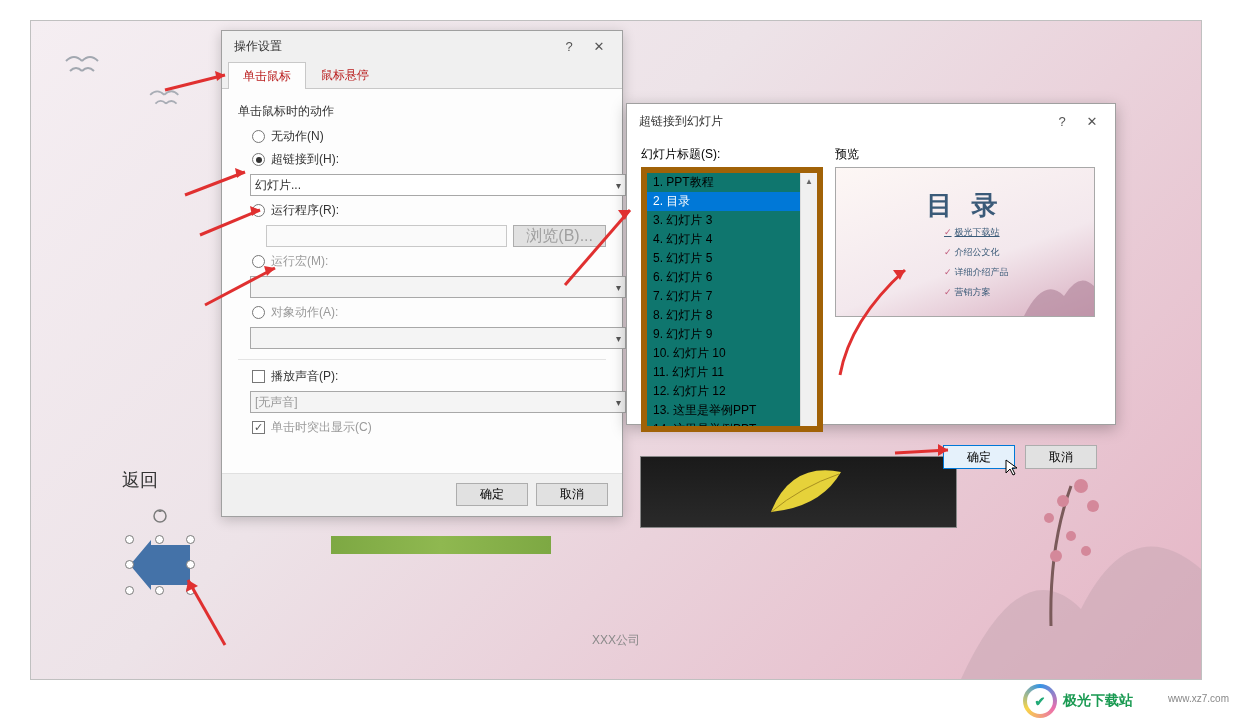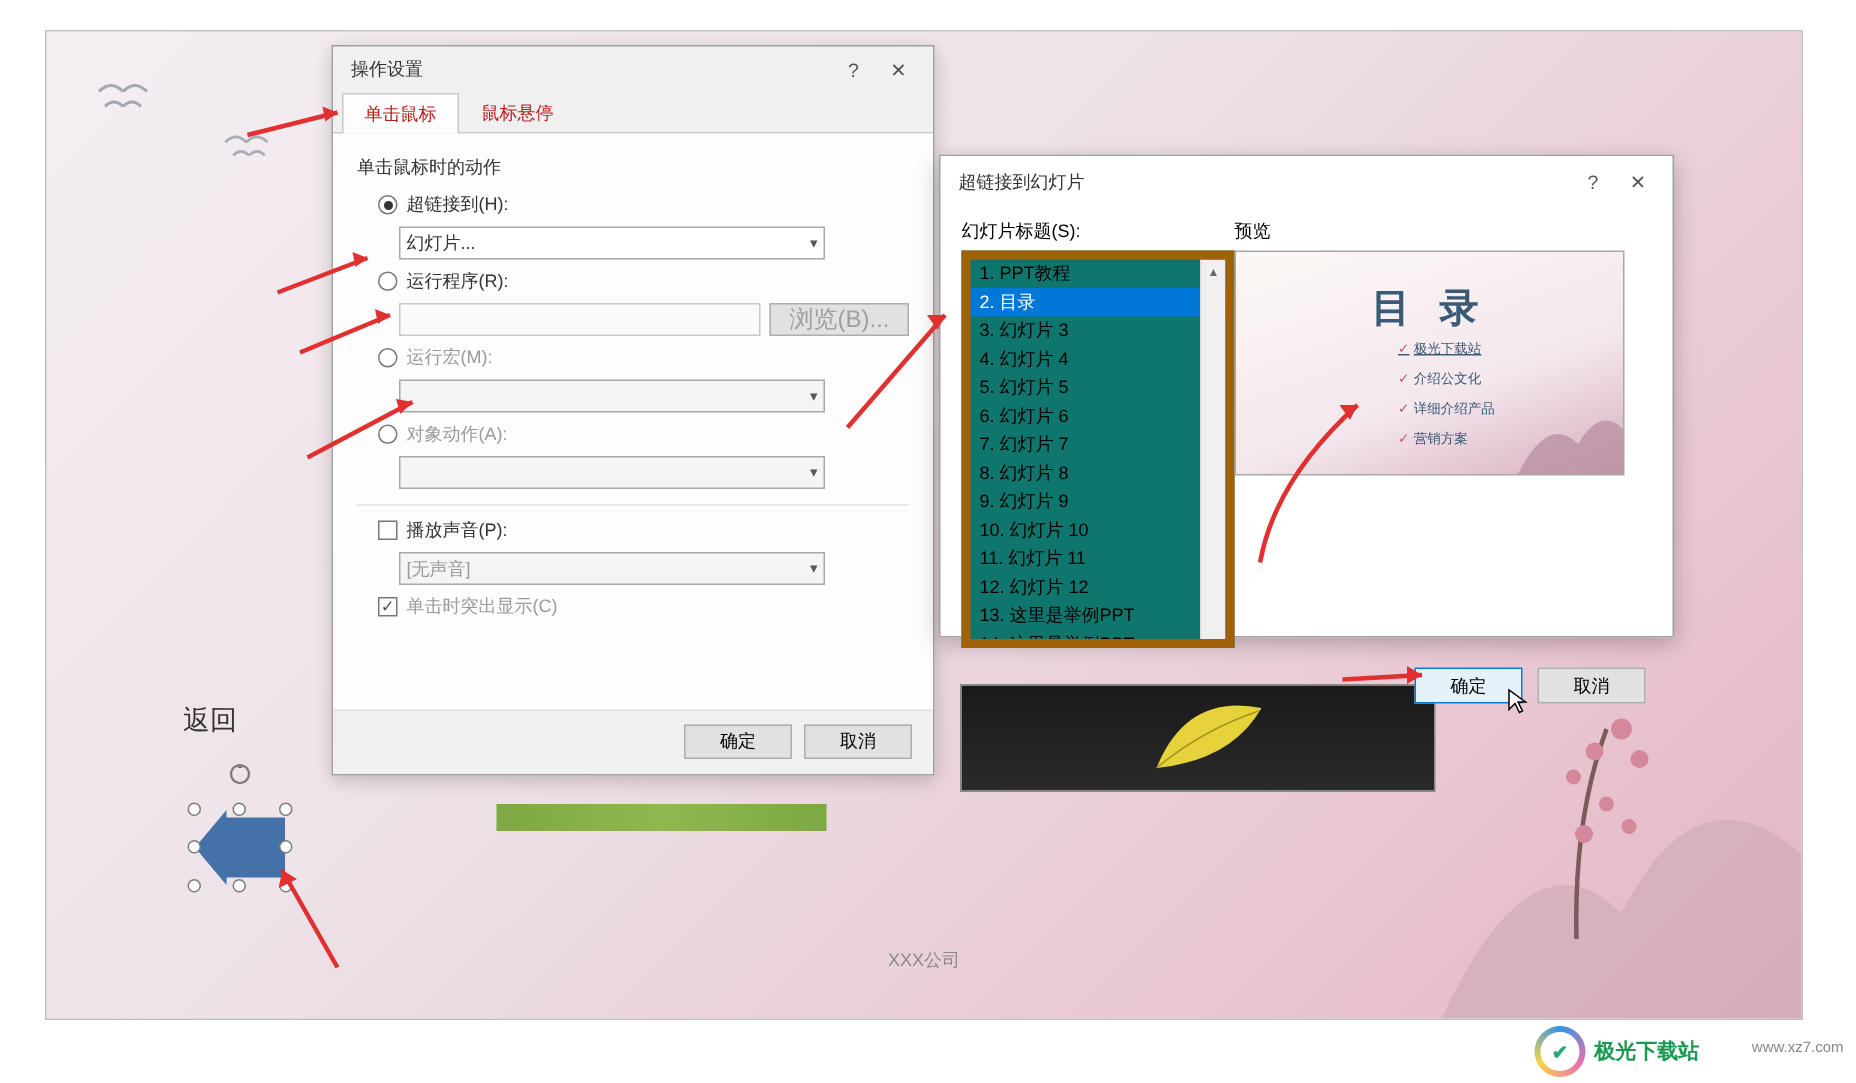--- a/index.html
+++ b/index.html
@@ -46,41 +46,41 @@
     }
     .dlg-titlebar { height: 30px; display: flex; align-items: center; padding: 0 8px 0 12px; font-size: 12px; color: #333; }
     .dlg-titlebar .spacer { flex: 1; }
     .dlg-btn-icon { width: 30px; height: 24px; display:flex; align-items:center; justify-content:center; color:#555; font-size:13px; }
     .dlg-tabs { height: 28px; border-bottom: 1px solid #c8c8c8; display:flex; font-size:12px; padding-left: 6px; }
     .dlg-tab { padding: 5px 14px 0; border: 1px solid transparent; border-bottom: none; color:#b91c1c; }
     .dlg-tab.active { background: #fdfdfd; border-color:#c8c8c8; position:relative; top:1px; }
     .dlg-body { padding: 10px 16px; font-size: 12px; color:#333; background:#fdfdfd; height: 385px; border-bottom:1px solid #e0e0e0;}
     .section-label { margin: 4px 0 8px; }
     .radio-row, .check-row { display:flex; align-items:center; margin: 6px 0 6px 14px; gap:6px; }
-    .combo { margin-left: 28px; width: 284px; height: 22px; border:1px solid #a8a8a8; background:#fff; display:flex; align-items:center; padding:0 4px; justify-content:space-between; margin-bottom:6px;}
+    .combo { margin-left: 12px; width: 376px; height: 22px; border:1px solid #a8a8a8; background:#fff; display:flex; align-items:center; padding:0 4px; justify-content:space-between; margin-bottom:6px;}
     .combo.disabled { background:#f4f4f4; color:#9a9a9a; }
     .combo .caret { font-size:10px; color:#555; }
     .browse-row{ display:flex; margin-left:28px; gap:6px; margin-bottom:6px;}
     .browse-input{ flex:1; height:22px; border:1px solid #c8c8c8; background:#fafafa; }
     .btn { height:22px; padding:0 12px; border:1px solid #adadad; background:#e1e1e1; font-size:16px; color:#333; display:inline-flex; align-items:center; }
     .btn.disabled{ color:#a0a0a0; }
     .dlg-footer { height: 40px; display:flex; justify-content:flex-end; align-items:center; gap:8px; padding: 0 14px; }
     .btn-std { width: 72px; height: 23px; border:1px solid #adadad; background:#e1e1e1; font-size:12px; }
     .radio{ width:13px; height:13px; border:1px solid #777; border-radius:50%; display:inline-flex; align-items:center; justify-content:center; background:#fff;}
     .radio.checked::after{ content:''; width:6px; height:6px; background:#333; border-radius:50%;}
     .checkbox{ width:13px; height:13px; border:1px solid #777; background:#fff; display:inline-flex; align-items:center; justify-content:center; font-size:10px; color:#555;}
     .checkbox.checked::after{ content:'✓'; font-size:11px; }
     .muted{ color:#9a9a9a; }
 
     
     .dialog2 {
       position: absolute; left: 626px; top: 103px; width: 490px; height: 322px;
       background: #fff; border: 1px solid #a0a0a0; box-shadow: 0 4px 14px rgba(0,0,0,0.25);
     }
-    .dlg2-body { display:flex; padding: 8px 14px 4px; height: 298px;}
+    .dlg2-body { display:flex; padding: 8px 14px 4px; gap: 12px; height: 298px;}
     .list-panel { flex: 0 0 182px; display:flex; flex-direction:column; }
     .panel-label{ font-size:12px; margin-bottom:4px; }
     .listbox { flex:1; border:6px solid #a16207; background:#0f766e; font-size:12px; overflow:hidden; position:relative;}
     .list-scroll{ position:absolute; right:0; top:0; bottom:0; width:17px; background:#f0f0f0; border-left:1px solid #dcdcdc;}
     .list-item{ padding:1px 6px; cursor:default; white-space:nowrap; }
     .list-item.selected{ background:#0078d7; color:#fff; }
     .preview-panel{ flex:1; }
     .preview-box{ border:1px solid #a8a8a8; width: 260px; height: 150px; background: linear-gradient(160deg,#fdf7f5 0%, #f3e8ed 60%, #d8aec0 100%); position:relative;}
     .pv-title{ position:absolute; left:50%; top:20px; transform:translateX(-50%); font-size:26px; font-weight:bold; color:#3a5a78; letter-spacing:6px;}
     .pv-item{ position:absolute; left:108px; font-size:9px; color:#3a5a78;}
@@ -162,20 +162,24 @@
     <span class="spacer"></span>
     <span class="dlg-btn-icon">?</span>
     <span class="dlg-btn-icon">✕</span>
   </div>
   <div class="dlg-tabs">
     <div class="dlg-tab active">单击鼠标</div>
     <div class="dlg-tab">鼠标悬停</div>
   </div>
   <div class="dlg-body">
     <div class="section-label">单击鼠标时的动作</div>
+    <div class="radio-row">
+        <span class="radio"></span>
+        <span>无动作(N)</span>
+      </div>
     <div class="radio-row">
         <span class="radio checked"></span>
         <span>超链接到(H):</span>
       </div>
     <div class="combo">
         <span>幻灯片...</span>
         <span class="caret">▾</span>
       </div>
     <div class="radio-row">
         <span class="radio"></span>

